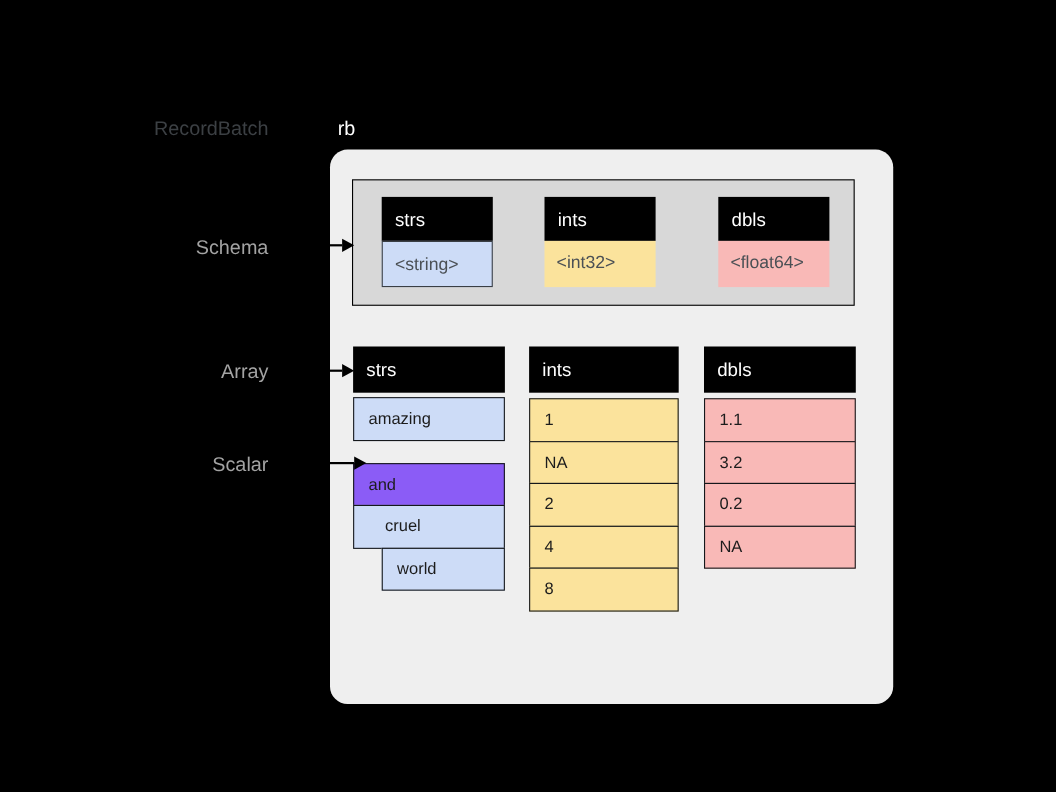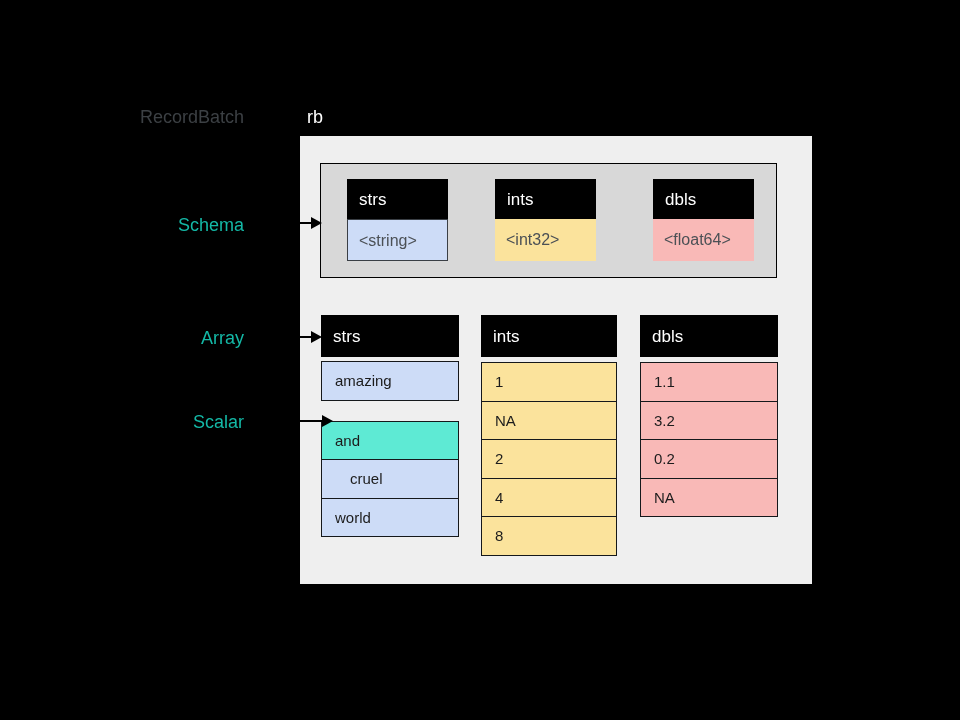--- a/index.html
+++ b/index.html
@@ -7,38 +7,39 @@
     width: 960px; height: 720px;
     background: #000000;
     font-family: "Liberation Sans", sans-serif;
     position: relative; overflow: hidden;
   }
   .stage { position: absolute; left: 0; top: 0; width: 960px; height: 720px; }
 
   
   .side-label {
     position: absolute; right: 716px;
-    color: #14b8a6; font-size: 18px; white-space: nowrap;
+    color: #a3a3a3; font-size: 18px; white-space: nowrap;
     text-align: right;
   }
   #lbl-recordbatch { top: 107px; color: #3c4044; }
   #lbl-schema { top: 215px; }
   #lbl-array  { top: 328px; }
   #lbl-scalar { top: 412px; }
 
   .var-label {
     position: absolute; left: 307px; top: 107px;
     color: #ffffff; font-size: 18px;
   }
 
   
   .panel {
     position: absolute; left: 300px; top: 136px;
-    width: 512px; height: 448px;
+    width: 512px; height: 504px;
     background: #efefef;
+    border-radius: 16px;
   }
 
   
   .schema-box {
     position: absolute; left: 20px; top: 27px;
     width: 457px; height: 115px;
     background: #d8d8d8;
     border: 1.5px solid #000000;
     box-sizing: border-box;
   }
@@ -117,23 +118,23 @@
 
       <div class="schema-card" id="card-dbls">
         <div class="card-header">dbls</div>
         <div class="card-body" style="background-color: rgb(249, 185, 183);">&lt;float64&gt;</div>
       </div>
     </div>
 
     <div class="array-col" id="col-strs">
       <div class="col-header">strs</div>
       <div class="cell" style="background-color: rgb(205, 220, 247);">amazing</div>
-      <div class="cell" style="background-color: #5eead4; margin-top: 20px;">and</div>
+      <div class="cell" style="background-color: #8b5cf6; margin-top: 20px;">and</div>
       <div class="cell" style="background-color: rgb(205, 220, 247); padding-left: 28px;">cruel</div>
-      <div class="cell" style="background-color: rgb(205, 220, 247);">world</div>
+      <div class="cell" style="background-color: rgb(205, 220, 247); margin-left: 26px;">world</div>
     </div>
 
     <div class="array-col" id="col-ints">
       <div class="col-header">ints</div>
       <div class="cell first" style="background-color: rgb(251, 227, 156);">1</div>
       <div class="cell" style="background-color: rgb(251, 227, 156);">NA</div>
       <div class="cell" style="background-color: rgb(251, 227, 156);">2</div>
       <div class="cell" style="background-color: rgb(251, 227, 156);">4</div>
       <div class="cell" style="background-color: rgb(251, 227, 156);">8</div>
     </div>

